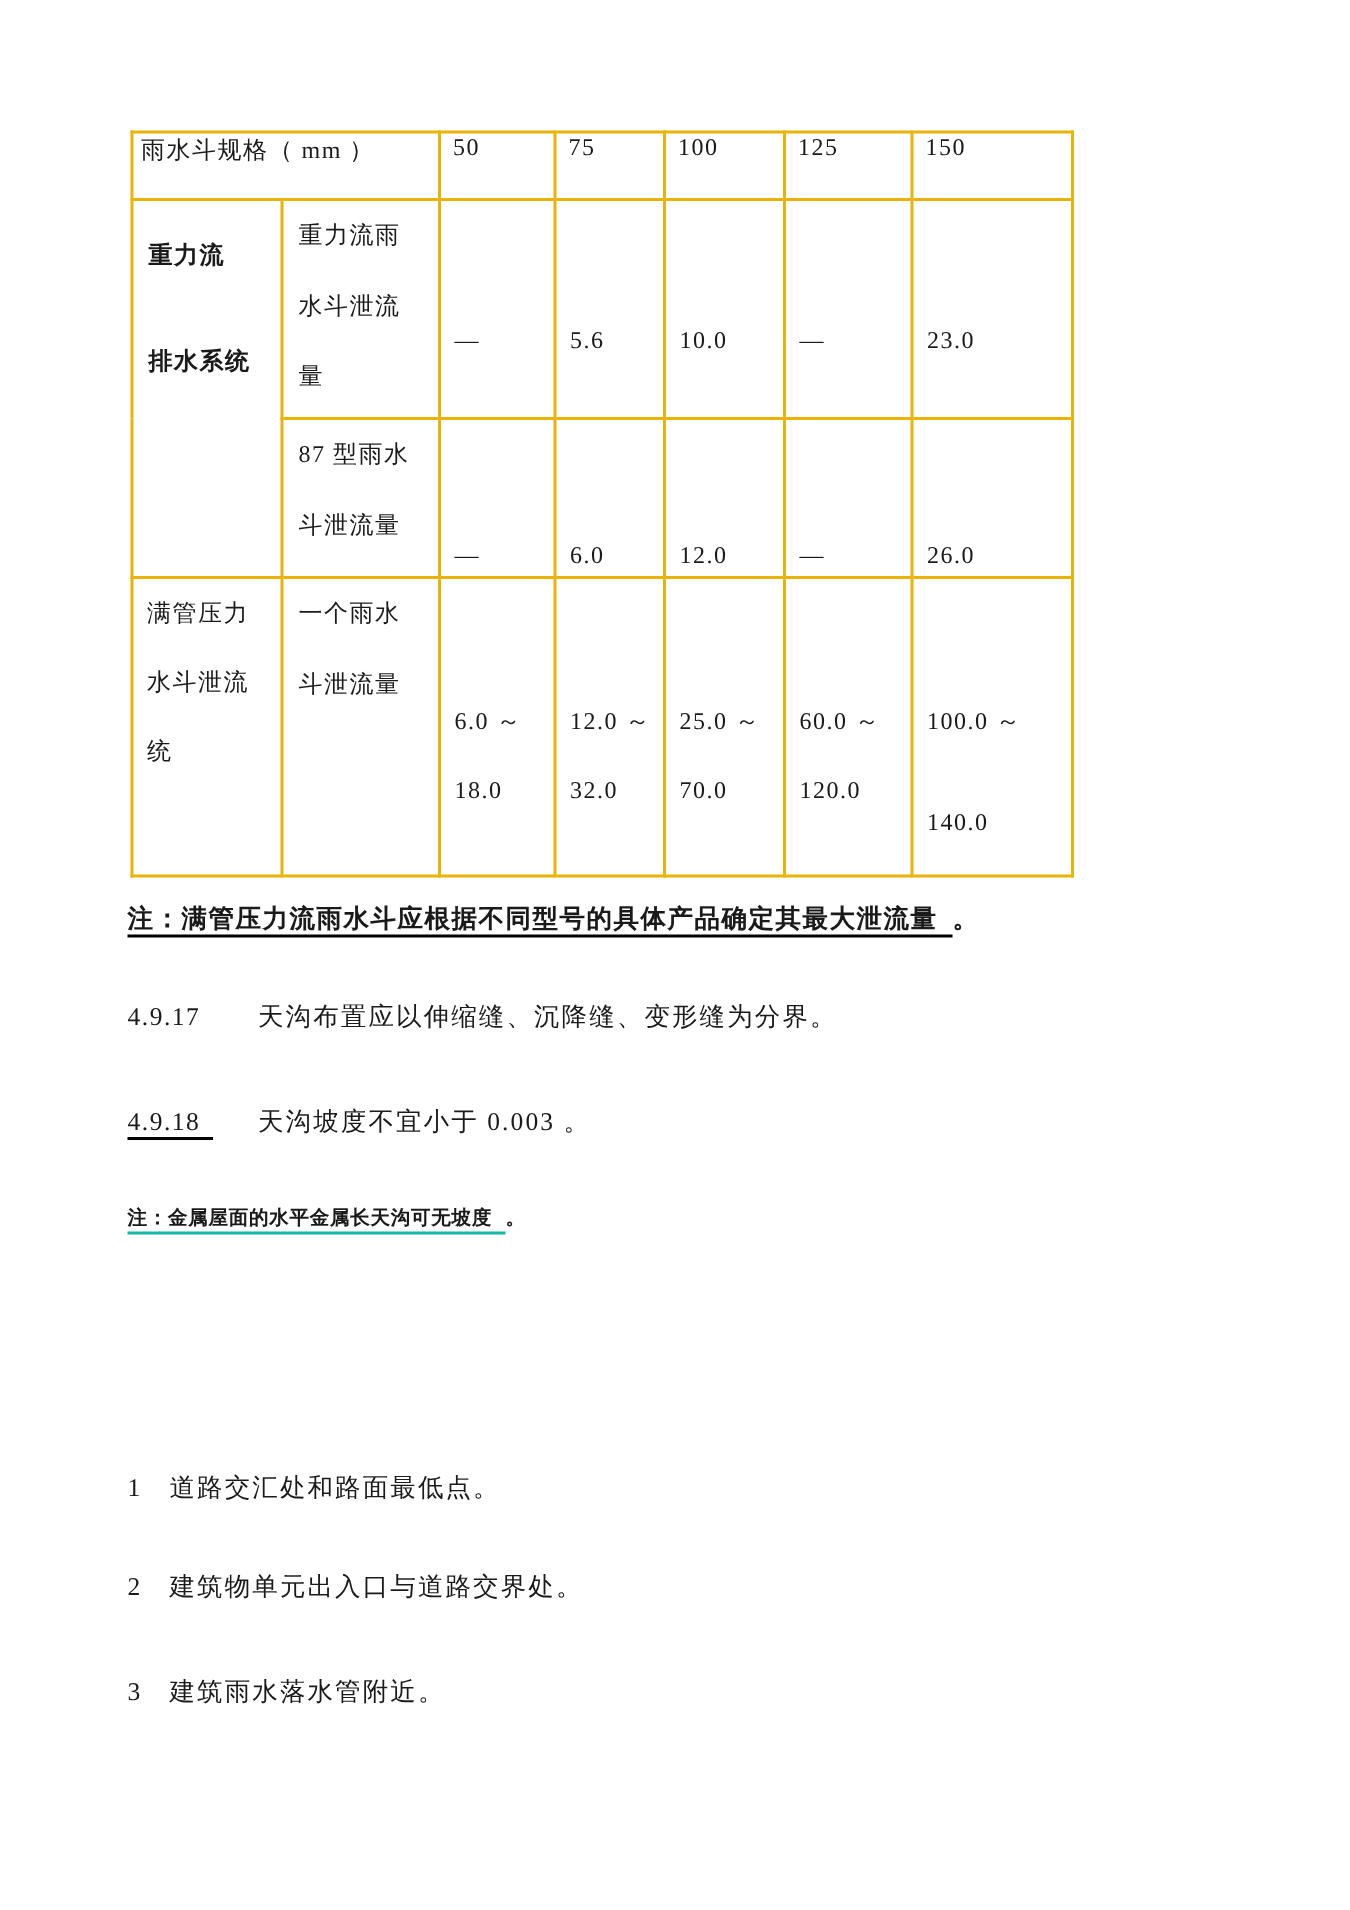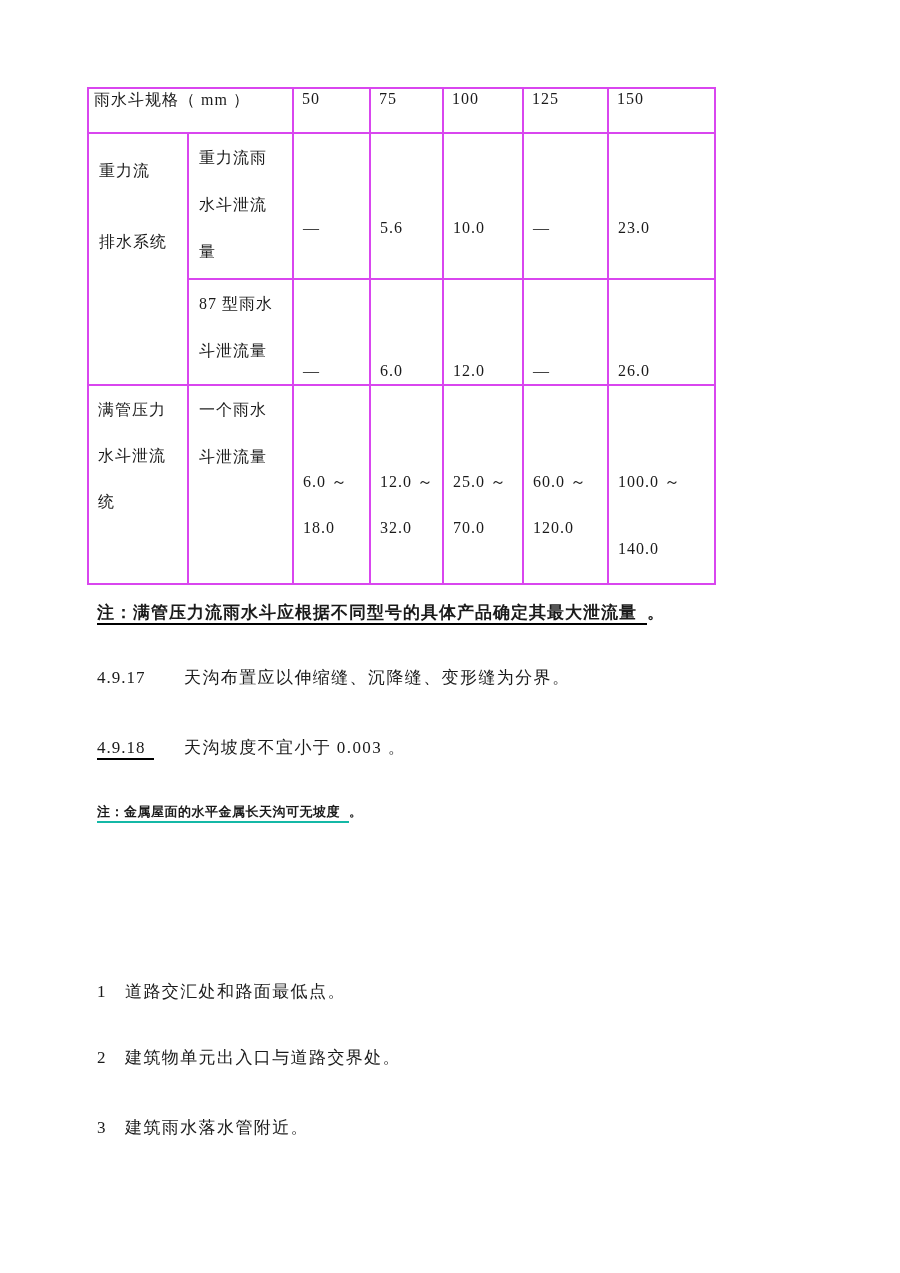--- a/index.html
+++ b/index.html
@@ -13,46 +13,46 @@
   }
   .page { position:absolute; inset:0; }
 
   
   .spec-table {
     position:absolute; left:87px; top:87px;
     border-collapse:collapse; table-layout:fixed;
     font-size:16px;
   }
   .spec-table td {
-    border:2px solid #d946ef;
+    border:2px solid #eab308;
     white-space:pre-line;
     vertical-align:top;
     letter-spacing:1px;
     overflow:hidden;
   }
   tr.r-head { height:45px; }
   tr.r1 { height:146px; }
   tr.r2 { height:104px; }
   tr.r3 { height:185px; }
 
   .c-spec { vertical-align:middle; padding-left:5px; white-space:normal; }
   .c-size { vertical-align:middle; padding-left:8px; letter-spacing:0.5px; }
 
-  .c-group-gravity  { vertical-align:middle; line-height:71px; padding-left:10px; }
+  .c-group-gravity  { vertical-align:middle; line-height:71px; padding-left:10px;font-weight:bold; }
   .c-group-pressure { vertical-align:top;    line-height:46px; padding:1px 2px 0 9px; }
   .c-label { vertical-align:top; line-height:47px; padding:0 2px 0 10px; }
 
   .c-val { padding-left:9px; letter-spacing:0.5px; line-height:24px; }
   .v1 { padding-top:82px; }
   .v2 { padding-top:79px; }
   .v3 { padding-top:73px; line-height:46px; }
   .v3-last { padding-top:62px; line-height:67px; }
 
   
-  .block { position:absolute; left:85px; line-height:24px;margin-left:12px; }
+  .block { position:absolute; left:85px; line-height:24px; }
 
   .table-note { top:601px; font-size:17px; font-weight:bold; letter-spacing:1px; }
   .table-note .u { border-bottom:2px solid #000; padding-right:10px; padding-bottom:1px; }
 
   .clause { font-size:17px; letter-spacing:1.4px; }
   .clause .num { display:inline-block; width:87px; letter-spacing:1px; }
   .clause-17 { top:666px; }
   .clause-18 { top:736px; }
   .clause-19 { top:853px; width:732px; line-height:48px; }
   .num-underline { border-bottom:2px solid #000; padding-right:8px; padding-bottom:1px; }

